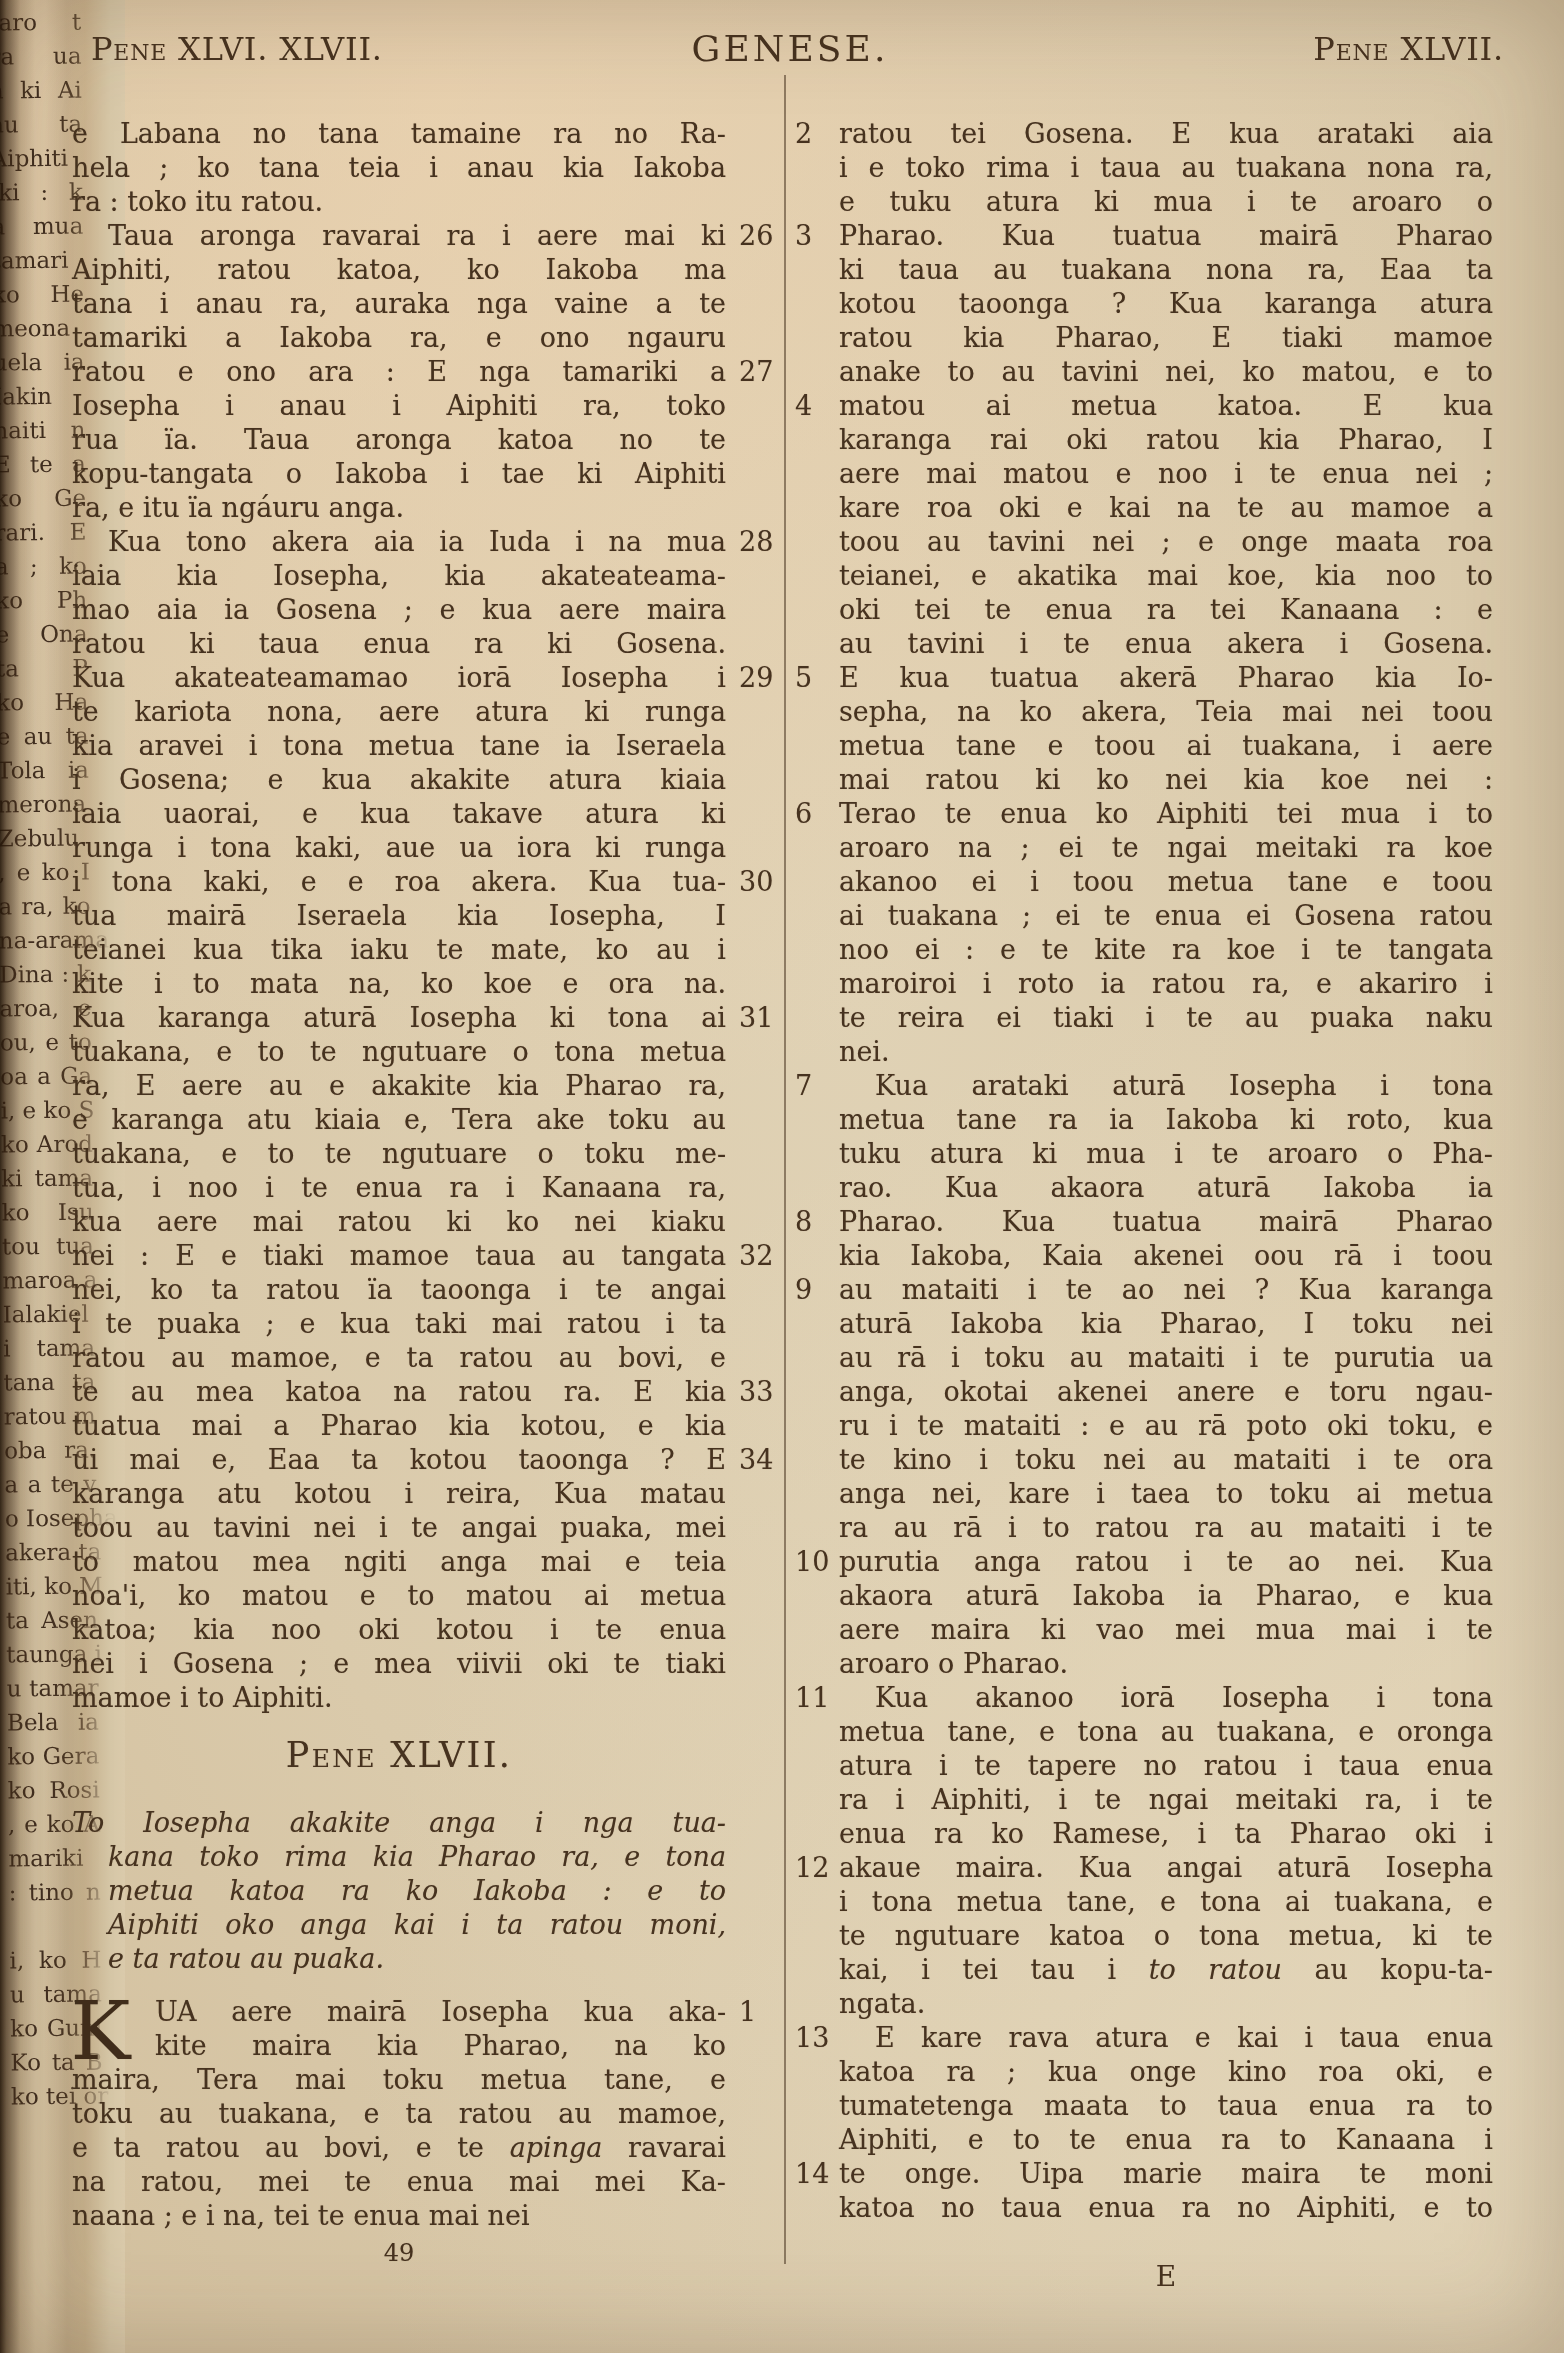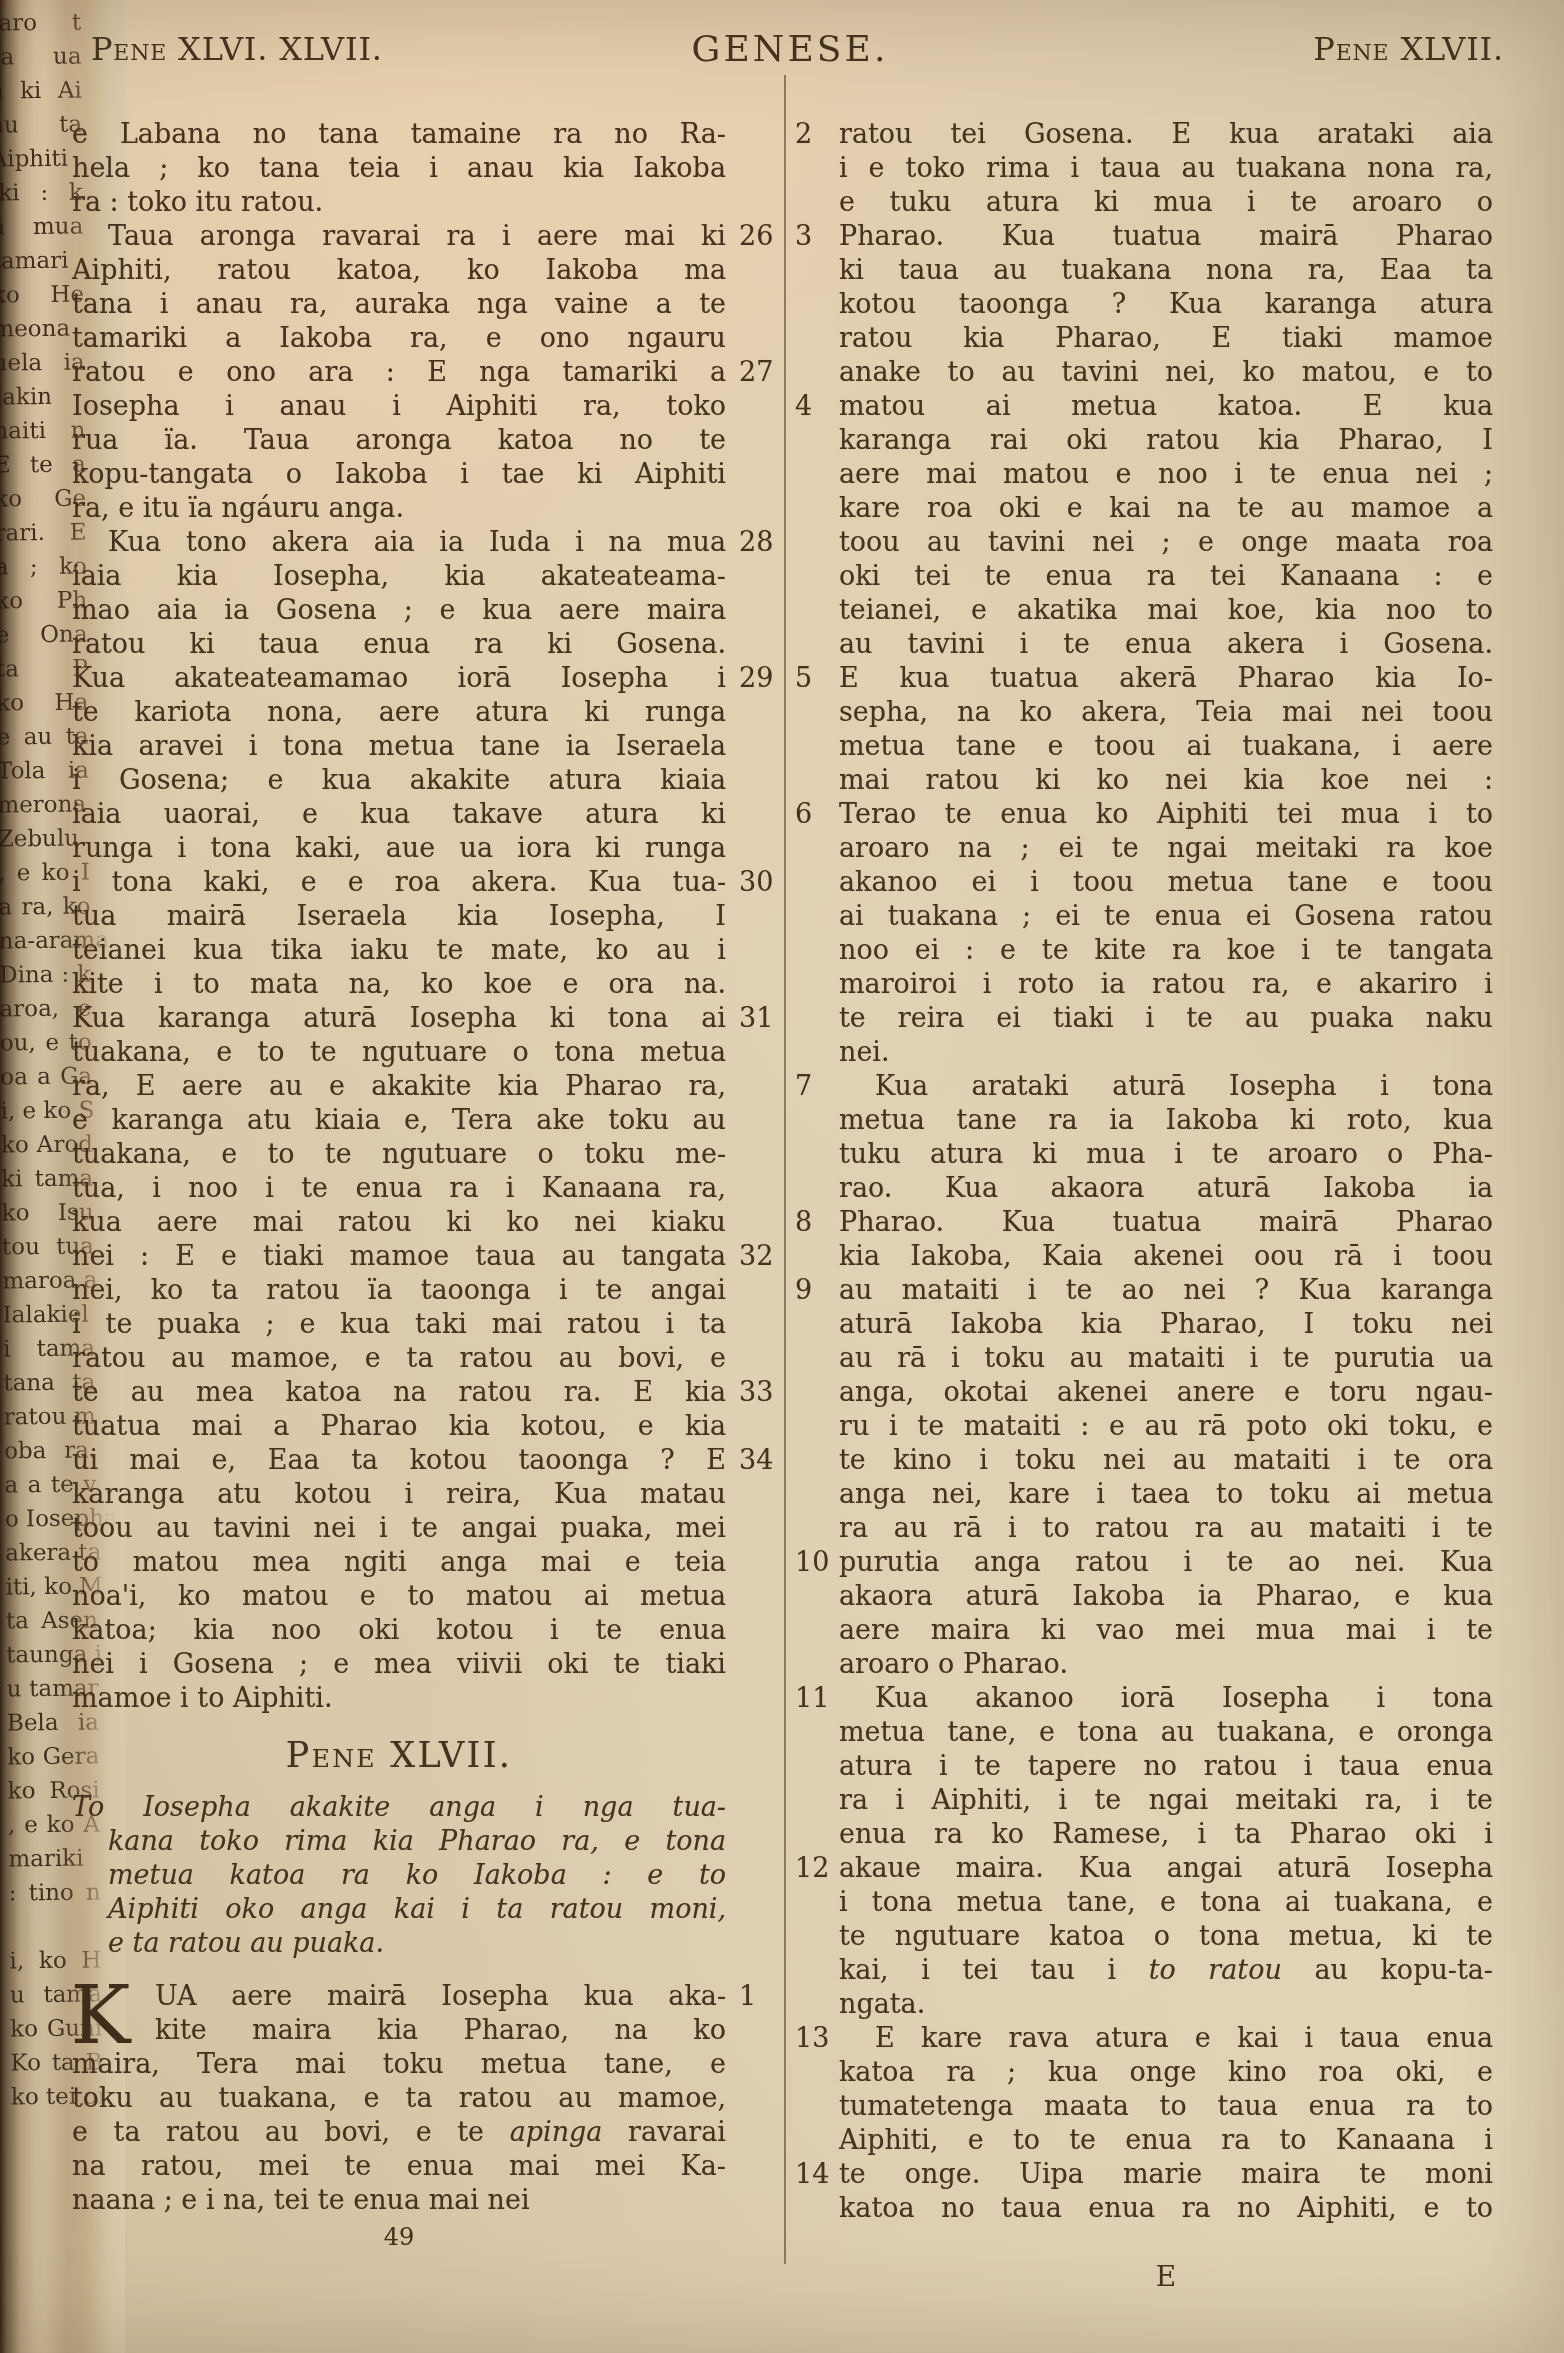--- a/index.html
+++ b/index.html
@@ -45,21 +45,21 @@
   .rightcol{left:839px;width:654px;}
   .line{position:relative;height:34px;overflow:visible;text-align:justify;text-align-last:justify;}
   .line.end{text-align-last:left;}
   .line.ind{text-indent:36px;}
   .vnum{position:absolute;top:0;text-indent:0;}
   .leftcol .vnum{left:667px;width:55px;text-align:left;}
   .rightcol .vnum{left:-44px;width:36px;text-align:right;}
   
   .chap-head{margin-top:20.3px;height:55px;line-height:41px;text-align:center;text-align-last:center;
     font-variant:small-caps;font-size:35px;letter-spacing:2.3px;}
-  .summary{font-style:italic;}
+  .summary{font-style:italic;margin-top:16px;}
   .summary .line{padding-left:36px;}
   .summary .line:first-child{padding-left:0;}
   .summary .line:last-child{text-align-last:left;}
   .drop-para{position:relative;margin-top:19px;}
   .drop-para .line.dc{padding-left:83px;}
   .dropcap{position:absolute;left:-1.6px;top:1.6px;font-size:80px;line-height:69px;color:#402d1b;}
   .pagenum{margin-top:3.1px;text-align:center;text-align-last:center;font-size:24px;}
   .sig{position:absolute;left:839px;top:2260px;width:654px;text-align:center;font-size:28px;color:#46321f;}
   .divider{position:absolute;left:784px;top:75px;width:1.6px;height:2189px;background:rgba(72,52,32,.55);}
   em{font-style:italic;}
@@ -226,22 +226,22 @@
         <div class="line">Pharao. Kua tuatua mairā Pharao<span class="vnum">3</span></div>
         <div class="line">ki taua au tuakana nona ra, Eaa ta</div>
         <div class="line">kotou taoonga ? Kua karanga atura</div>
         <div class="line">ratou kia Pharao, E tiaki mamoe</div>
         <div class="line">anake to au tavini nei, ko matou, e to</div>
         <div class="line">matou ai metua katoa. E kua<span class="vnum">4</span></div>
         <div class="line">karanga rai oki ratou kia Pharao, I</div>
         <div class="line">aere mai matou e noo i te enua nei ;</div>
         <div class="line">kare roa oki e kai na te au mamoe a</div>
         <div class="line">toou au tavini nei ; e onge maata roa</div>
+        <div class="line">teianei, e akatika mai koe, kia noo to</div>
         <div class="line">oki tei te enua ra tei Kanaana : e</div>
-        <div class="line">teianei, e akatika mai koe, kia noo to</div>
         <div class="line">au tavini i te enua akera i Gosena.</div>
         <div class="line">E kua tuatua akerā Pharao kia Io-<span class="vnum">5</span></div>
         <div class="line">sepha, na ko akera, Teia mai nei toou</div>
         <div class="line">metua tane e toou ai tuakana, i aere</div>
         <div class="line">mai ratou ki ko nei kia koe nei :</div>
         <div class="line">Terao te enua ko Aiphiti tei mua i to<span class="vnum">6</span></div>
         <div class="line">aroaro na ; ei te ngai meitaki ra koe</div>
         <div class="line">akanoo ei i toou metua tane e toou</div>
         <div class="line">ai tuakana ; ei te enua ei Gosena ratou</div>
         <div class="line">noo ei : e te kite ra koe i te tangata</div>

